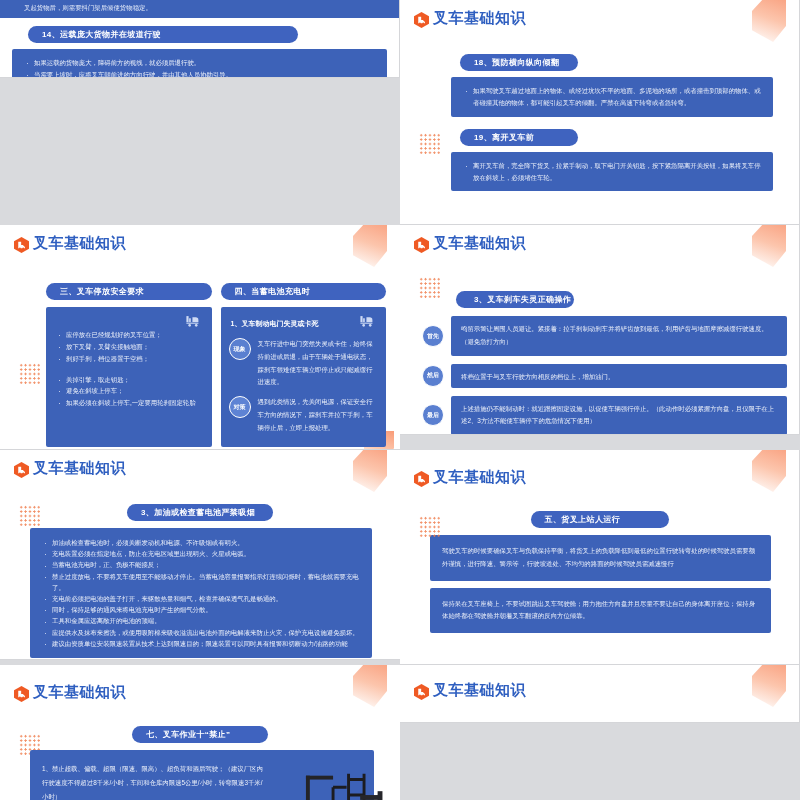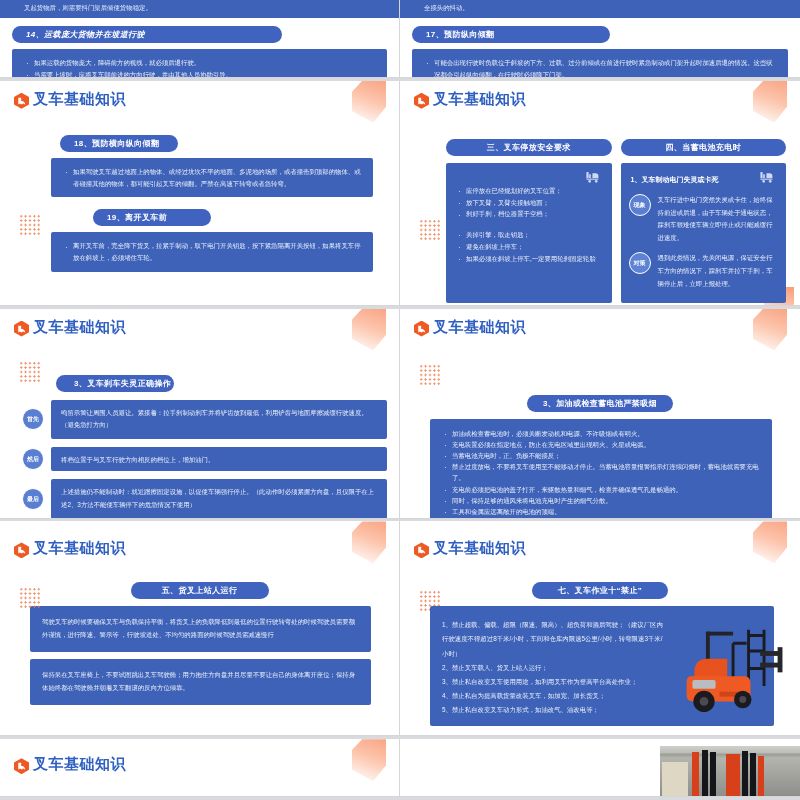--- a/index.html
+++ b/index.html
@@ -64,21 +64,21 @@
   }
 
   
   .pill {
     background: #3f63bf; color: #fff; border-radius: 999px;
     font-size: 8px; font-weight: 700; letter-spacing: .4px;
     display: flex; align-items: center; height: 17px; padding: 0 14px;
     white-space: nowrap;
   }
   .pill.left { justify-content: flex-start; }
-  .pill.center { justify-content: center; }
+  .pill.center { justify-content: flex-start; }
   .box {
     background: #3d62b8; color: #eef2fb; border-radius: 2px;
     padding: 8px 12px; font-size: 6.4px; line-height: 1.85;
   }
   .box ul { list-style: none; }
   .box li { position: relative; padding-left: 10px; }
   .box li::before {
     content: "·"; position: absolute; left: 2px; top: -0.1em;
     color: #cfd9f2; font-size: 9px; line-height: 1.6;
   }
@@ -124,52 +124,35 @@
 </style>
 </head>
 <body>
 
 <div id="grid">
 
   <div class="slide partial">
     <div class="strip">
       <span>叉起货物后，则需要抖门架后倾使货物稳定。</span>
     </div>
-    <div style="padding:8px 12px 0 12px;font-style:italic;">
+    <div style="padding:8px 12px 0 28px;">
       <div class="pill left" style="width:270px;">
         <span>14、运载庞大货物并在坡道行驶</span>
       </div>
     </div>
     <div style="padding:6px 12px 0 12px;">
       <div class="box">
         <ul>
           <li>如果运载的货物庞大，障碍前方的视线，就必须后退行驶。</li>
           <li>当需要上坡时，应将叉车朝前进的方向行驶，并由其他人员协助引导。</li>
         </ul>
       </div>
     </div>
   </div>
 
-  <div class="slide partial r">
-    <div class="strip">
-      <span>全接头的抖动。</span>
-    </div>
-    <div style="padding:8px 12px 0 12px;">
-      <div class="pill left" style="width:198px;">
-        <span>17、预防纵向倾翻</span>
-      </div>
-    </div>
-    <div style="padding:6px 12px 0 12px;">
-      <div class="box">
-        <ul>
-          <li>可能会出现行驶时负载位于斜坡的下方、过载、过分前倾或在前进行驶时紧急制动或门架升起时加速后退的情况。这些状况都会引起纵向倾翻，在行驶时必须降下门架。</li>
-        </ul>
-      </div>
-    </div>
-  </div>
 
   <div class="slide" style="height:225px;">
     <div class="corner"></div>
     <div class="hdr">
       <span class="logo">
         <svg viewBox="0 0 24 24" fill="#fff">
             <path d="M3 4h7v8h4l5 5v3h-2a2 2 0 1 0-4 0H9a2 2 0 1 0-4 0H3V4z"></path>
           </svg>
       </span>
       <span class="hdr-title">叉车基础知识</span>
@@ -183,21 +166,21 @@
     </div>
     <div style="padding:6px 26px 0 51px;">
       <div class="box">
         <ul>
             <li>如果驾驶叉车越过地面上的物体、或经过坑坎不平的地面、多泥地的场所，或者撞击到顶部的物体、或者碰撞其他的物体，都可能引起叉车的倾翻。严禁在高速下转弯或者急转弯。</li>
           </ul>
       </div>
     </div>
 
     <div style="padding:12px 30px 0 60px;">
-      <div class="pill left" style="width:118px;margin-left:33px;">
+      <div class="pill left" style="width:118px;">
         <span>19、离开叉车前</span>
       </div>
     </div>
     <div style="padding:6px 26px 0 51px;">
       <div class="box">
         <ul>
             <li>离开叉车前，完全降下货叉，拉紧手制动，取下电门开关钥匙，按下紧急隔离开关按钮，如果将叉车停放在斜坡上，必须堵住车轮。</li>
           </ul>
       </div>
     </div>
@@ -327,21 +310,21 @@
       <span class="logo">
         <svg viewBox="0 0 24 24" fill="#fff">
             <path d="M3 4h7v8h4l5 5v3h-2a2 2 0 1 0-4 0H9a2 2 0 1 0-4 0H3V4z"></path>
           </svg>
       </span>
       <span class="hdr-title">叉车基础知识</span>
     </div>
     <div class="dots" style="top:55px;"></div>
 
     <div style="display:flex;justify-content:center;padding:26px 0 0 0;">
-      <div class="pill center" style="width:146px;margin-top:32px;">
+      <div class="pill center" style="width:146px;">
         <span>3、加油或检查蓄电池严禁吸烟</span>
       </div>
     </div>
 
     <div style="padding:7px 28px 0 30px;">
       <div class="box" style="padding:9px 12px;line-height:1.75;">
         <ul>
           <li>加油或检查蓄电池时，必须关断发动机和电源、不许吸烟或有明火。</li>
           <li>充电装置必须在指定地点，防止在充电区域里出现明火、火星或电弧。</li>
           <li>当蓄电池充电时，正、负极不能接反；</li>

